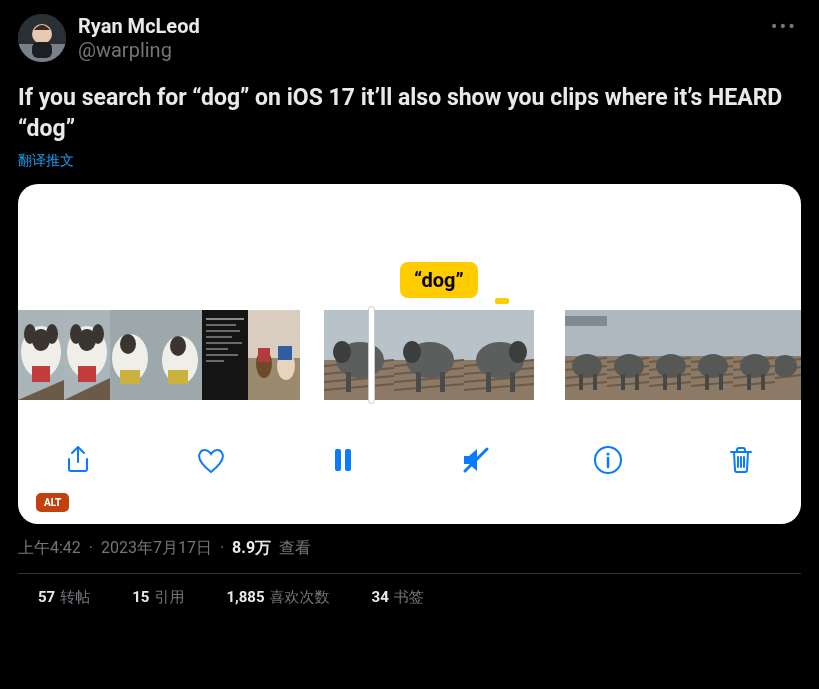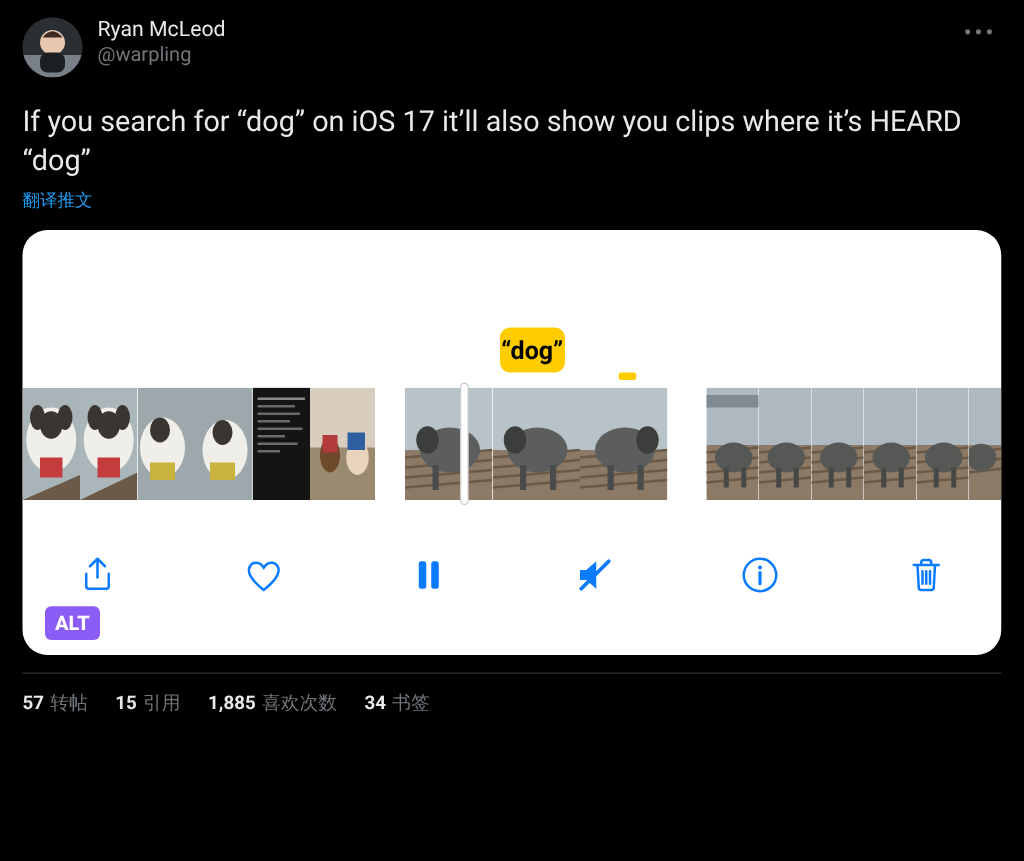--- a/index.html
+++ b/index.html
@@ -21,29 +21,29 @@
   .avatar {
     width: 48px; height: 48px; border-radius: 50%;
     background: #333;
     flex: 0 0 48px;
     margin-right: 12px;
     overflow: hidden;
     position: relative;
   }
   .avatar svg { width: 100%; height: 100%; display: block; }
   .names { flex: 1; }
-  .display-name { font-weight: 400; font-size: 17px; color: #e7e9ea; }
-  .handle { font-size: 16px; color: #71767b; }
+  .display-name { font-weight: 700; font-size: 20px; color: #e7e9ea; }
+  .handle { font-size: 20px; color: #71767b; }
   .more-dots { color: #71767b; font-size: 20px; letter-spacing: 2px; padding: 0 4px; cursor: pointer; }
   .tweet-text {
     font-size: 23px;
     line-height: 1.35;
     color: #e7e9ea;
     margin-top: 20px;
-    font-weight: 400;
+    font-weight: 700;
   }
   .translate-link {
     color: #1d9bf0;
     font-size: 14px;
     margin-top: 8px;
     cursor: pointer;
     display: inline-block;
   }
 
   .media-card {
@@ -54,21 +54,21 @@
     position: relative;
     overflow: hidden;
   }
   .bubble {
     position: absolute;
     left: 382px; top: 78px;
     background: #ffcc00;
     color: #000;
     font-weight: 700;
     font-size: 20px;
-    padding: 6px 1px;
+    padding: 6px 14px;
     border-radius: 8px;
   }
   .playhead-tick {
     position: absolute;
     left: 477px; top: 114px;
     width: 14px; height: 6px;
     background: #ffcc00;
     border-radius: 2px;
   }
   .film-row {
@@ -111,24 +111,24 @@
     display: flex; align-items: center; justify-content: center;
     color: #0a7aff;
     cursor: pointer;
   }
   .tbtn svg { width: 32px; height: 32px; stroke: #0a7aff; fill: none; stroke-width: 2; }
   .tbtn.pause svg rect { fill: #0a7aff; stroke: none; }
   .tbtn.mute svg { stroke-width: 2; }
   .alt-badge {
     position: absolute;
     left: 18px; bottom: 12px;
-    background: #8b5cf6;
+    background: #c2410c;
     color: #fff;
     font-weight: 800;
-    font-size: 16px;
+    font-size: 10px;
     padding: 4px 8px;
     border-radius: 5px;
   }
 
   .meta-row {
     margin-top: 14px;
     color: #71767b;
     font-size: 16px;
   }
   .meta-row .sep { margin: 0 4px; }
@@ -138,21 +138,21 @@
     border-top: 1px solid #2f3336;
     margin-top: 14px;
   }
   .stats-row {
     display: flex;
     gap: 22px;
     padding-top: 14px;
     font-size: 15px;
     color: #71767b;
   }
-  .stat { display: flex; gap: 5px; align-items: baseline; cursor: pointer; }
+  .stat { display: flex; gap: 5px; align-items: baseline; cursor: pointer; margin-left: 20px; }
   .stat .num { color: #e7e9ea; font-weight: 700; }
 </style>
 </head>
 <body>
 
 <div class="tweet">
 
   <div class="header-row">
     <div class="avatar">
       <svg viewBox="0 0 48 48">
@@ -415,20 +415,28 @@
         <svg viewBox="0 0 32 32">
             <path d="M6 8 h20 M12 8 v-2 a2 2 0 0 1 2 -2 h4 a2 2 0 0 1 2 2 v2 M9 8 l1 18 a2 2 0 0 0 2 2 h8 a2 2 0 0 0 2 -2 l1 -18" stroke-linecap="round" stroke-linejoin="round"></path>
             <path d="M13 13 v10 M16 13 v10 M19 13 v10" stroke-linecap="round"></path>
           </svg>
       </div>
     </div>
 
     <div class="alt-badge">ALT</div>
   </div>
 
+  <div class="meta-row">
+    <span>上午4:42</span>
+    <span class="sep">·</span>
+    <span>2023年7月17日</span>
+    <span class="sep">·</span>
+    <span class="views-num">8.9万</span>
+    <span style="margin-left:4px">查看</span>
+  </div>
 
   <div class="divider"></div>
 
   <div class="stats-row">
     <div class="stat">
       <span class="num">57</span>
       <span>转帖</span>
     </div>
     <div class="stat">
       <span class="num">15</span>

